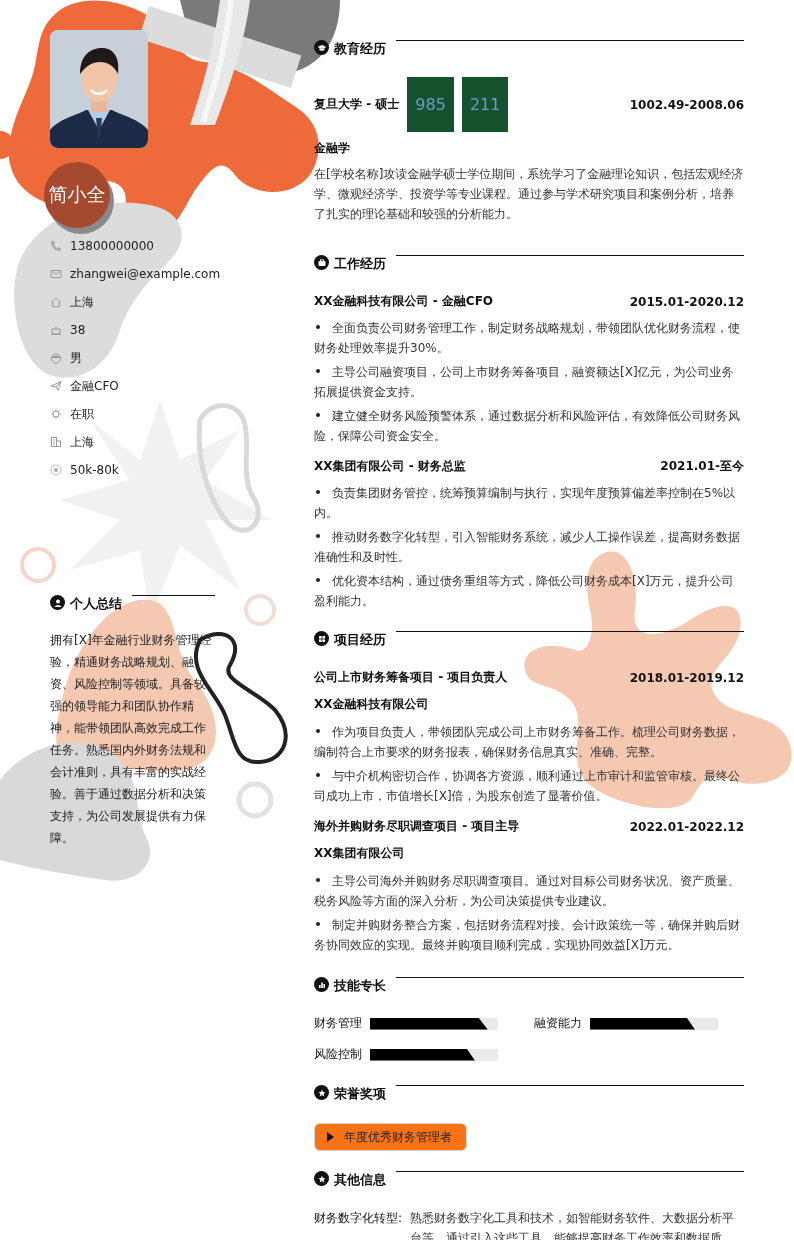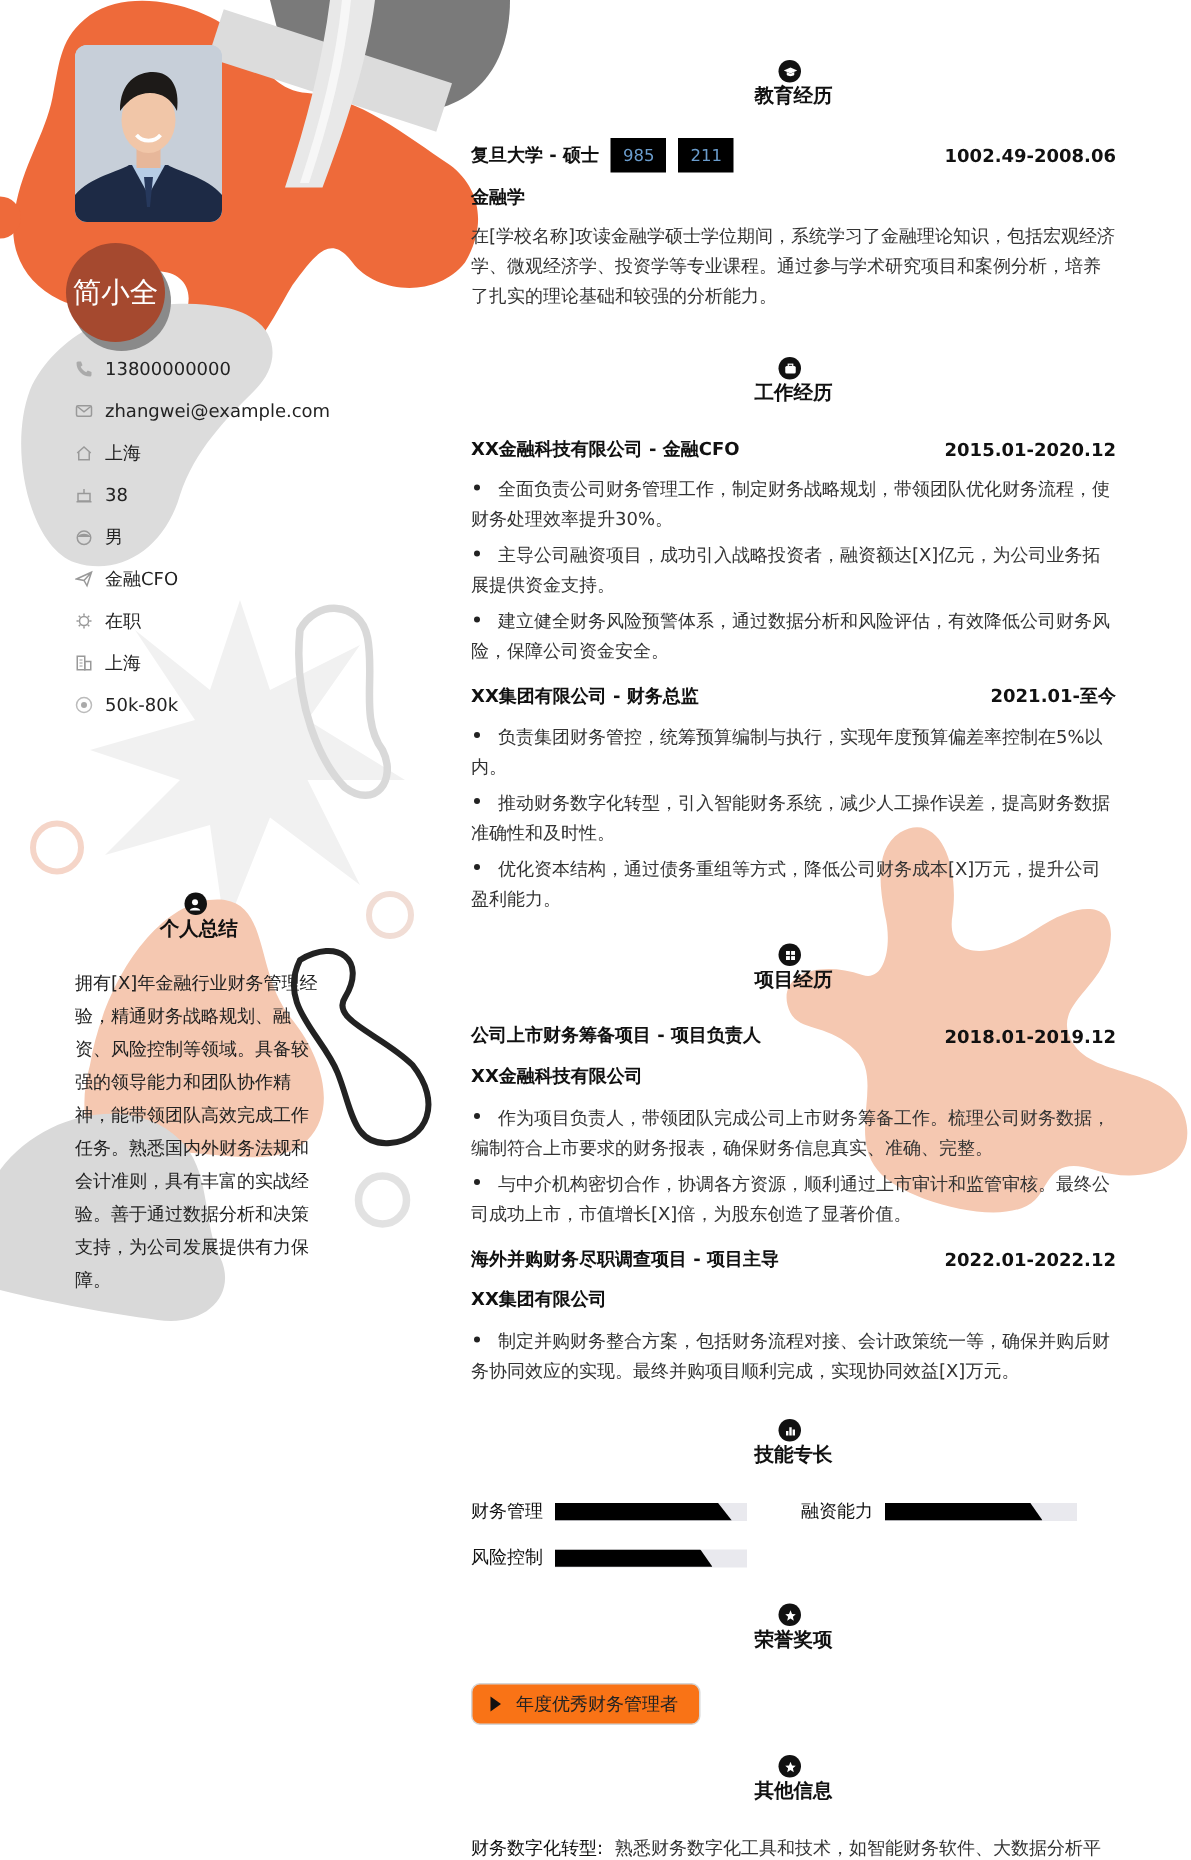--- a/index.html
+++ b/index.html
@@ -12,34 +12,34 @@
   .sidebar { position: absolute; left: 50px; top: 30px; width: 165px; }
   .photo { width: 98px; height: 118px; border-radius: 8px; overflow: hidden; background: #c5ced9; position: relative; }
   .photo svg { display: block; }
   .name-badge { position: absolute; left: -6px; top: 132px; width: 66px; height: 66px; border-radius: 50%; background: #a5492f; box-shadow: 4px 6px 0 0 #8a8a8a; display: flex; align-items: center; justify-content: center; color: #fff; font-size: 19px; font-weight: 500; letter-spacing: 0px; }
   .info-list { position: absolute; top: 202px; left: 0; width: 170px; }
   .info-item { display: flex; align-items: center; height: 28px; font-size: 12px; color: #222; }
   .info-item .ic { width: 12px; height: 12px; margin-right: 8px; color: #999; display: inline-flex; align-items: center; justify-content: center; font-size: 10px; }
   .info-item .ic svg { width: 12px; height: 12px; }
 
   .summary { position: absolute; top: 565px; left: 0; width: 165px; }
-  .sec-head { display: flex; align-items: center; flex-direction: column; }
+  .sec-head { display: flex; align-items: flex-start; }
   .sec-head .hicon { width: 15px; height: 15px; border-radius: 50%; background: #111; display: inline-flex; align-items: center; justify-content: center; margin-right: 5px; flex-shrink: 0; }
   .sec-head .hicon svg { width: 10px; height: 10px; }
   .sec-head .htitle { font-size: 13px; font-weight: 700; color: #111; white-space: nowrap; }
   .sec-head .hline { flex: 1; height: 1px; background: #111; margin-left: 10px; }
   .summary-text { margin-top: 16px; font-size: 12px; line-height: 22px; color: #222; }
 
   
   .main { position: absolute; left: 314px; top: 40px; width: 430px; }
   .section { margin-bottom: 0; }
   .row-between { display: flex; justify-content: space-between; align-items: center; }
   .entry-title { font-size: 12px; font-weight: 700; color: #111; display: flex; align-items: center; }
   .entry-date { font-size: 12px; font-weight: 700; color: #111; }
-  .tag { display: inline-block; background: #000000; color: #6a9ccc; font-size: 11px; padding: 5px 8px; margin-left: 8px; font-weight: 400; }
+  .tag { display: inline-block; background: #14532d; color: #6a9ccc; font-size: 16px; padding: 18px 8px; margin-left: 8px; font-weight: 400; }
   .sub { font-size: 12px; font-weight: 700; color: #111; }
   .desc { font-size: 12px; line-height: 20px; color: #333; }
   .bullets { list-style: none; }
   .bullets li { font-size: 12px; line-height: 20px; color: #333; margin-bottom: 4px; }
   .bullets li .dot { display: inline-block; width: 4px; height: 4px; background: #222; border-radius: 50%; vertical-align: middle; margin-right: 12px; margin-left: 2px; position: relative; top: -2px; }
 
   .skills { display: grid; grid-template-columns: 220px 210px; row-gap: 14px; }
   .skill { display: flex; align-items: center; font-size: 12px; color: #111; }
   .skill .label { width: 56px; }
   .skill .bar { width: 128px; height: 12px; background: #e9e9ee; position: relative; overflow: hidden; }
@@ -240,21 +240,21 @@
         <span class="htitle">工作经历</span>
         <span class="hline"></span>
       </div>
       <div style="margin-top:20px">
         <div class="row-between">
           <div class="entry-title">XX金融科技有限公司 - 金融CFO</div>
           <div class="entry-date">2015.01-2020.12</div>
         </div>
         <ul class="bullets" style="margin-top:8px">
           <li><span class="dot"></span><span>全面负责公司财务管理工作，制定财务战略规划，带领团队优化财务流程，使财务处理效率提升30%。</span></li>
-          <li><span class="dot"></span><span>主导公司融资项目，成功引入战略投资者，融资额达[X]亿元，为公司业务拓展提供资金支持。</span></li>
+          <li><span class="dot"></span><span>主导公司融资项目，公司上市财务筹备项目，融资额达[X]亿元，为公司业务拓展提供资金支持。</span></li>
           <li><span class="dot"></span><span>建立健全财务风险预警体系，通过数据分析和风险评估，有效降低公司财务风险，保障公司资金安全。</span></li>
         </ul>
       </div>
       <div style="margin-top:12px">
         <div class="row-between">
           <div class="entry-title">XX集团有限公司 - 财务总监</div>
           <div class="entry-date">2021.01-至今</div>
         </div>
         <ul class="bullets" style="margin-top:8px">
           <li><span class="dot"></span><span>负责集团财务管控，统筹预算编制与执行，实现年度预算偏差率控制在5%以内。</span></li>
@@ -288,20 +288,21 @@
           <li><span class="dot"></span><span>与中介机构密切合作，协调各方资源，顺利通过上市审计和监管审核。最终公司成功上市，市值增长[X]倍，为股东创造了显著价值。</span></li>
         </ul>
       </div>
       <div style="margin-top:12px">
         <div class="row-between">
           <div class="entry-title">海外并购财务尽职调查项目 - 项目主导</div>
           <div class="entry-date">2022.01-2022.12</div>
         </div>
         <div class="sub" style="margin-top:10px">XX集团有限公司</div>
         <ul class="bullets" style="margin-top:9px">
+          <li><span class="dot"></span><span>主导公司海外并购财务尽职调查项目。通过对目标公司财务状况、资产质量、税务风险等方面的深入分析，为公司决策提供专业建议。</span></li>
           <li><span class="dot"></span><span>制定并购财务整合方案，包括财务流程对接、会计政策统一等，确保并购后财务协同效应的实现。最终并购项目顺利完成，实现协同效益[X]万元。</span></li>
         </ul>
       </div>
     </section>
 
     <section class="section" style="margin-top:22px">
       <div class="sec-head">
         <span class="hicon">
             <svg viewBox="0 0 10 10">
               <rect x="2" y="5" width="1.6" height="3" fill="#fff"></rect>

